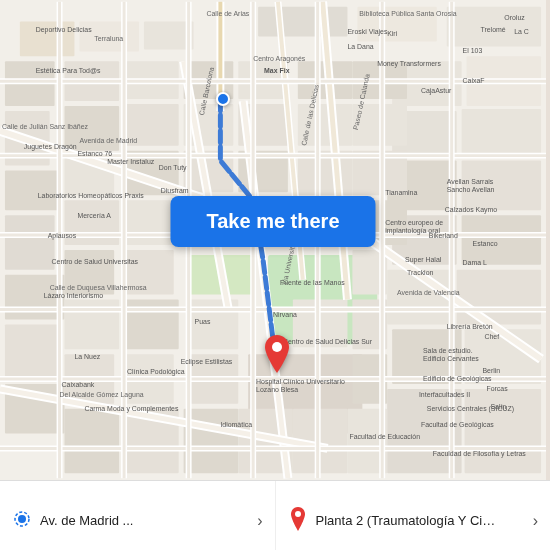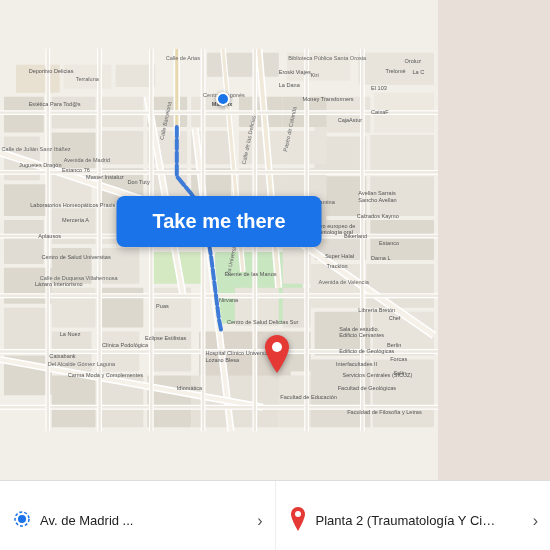--- a/index.html
+++ b/index.html
@@ -1,20 +1,20 @@
 <!DOCTYPE html>
 <html><head>
   <meta charset="utf-8">
   <style>
     * { margin: 0; padding: 0; box-sizing: border-box; }
     body { width: 550px; height: 550px; overflow: hidden; font-family: 'Helvetica Neue', Arial, sans-serif; position: relative; background: #e8e0d8; }
 
     
     #map-container {
-      width: 438px;
+      width: 546px;
       height: 480px;
       position: relative;
       overflow: hidden;
       background: #f2efe9;
     }
 
     
     #map-svg {
       width: 100%;
       height: 100%;

